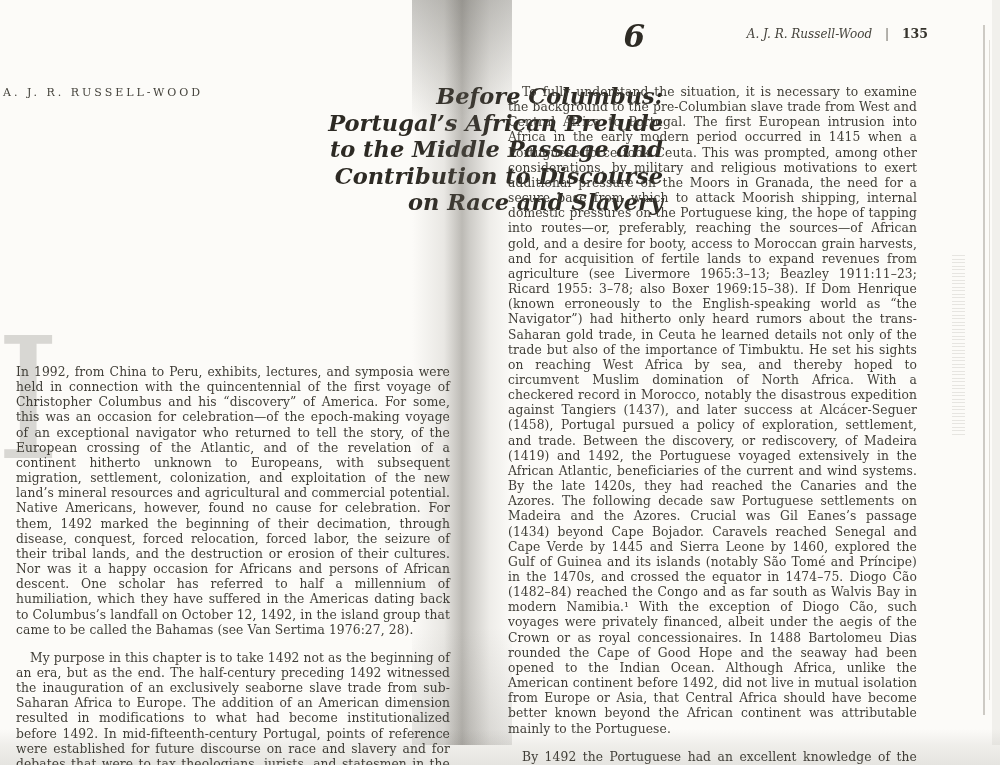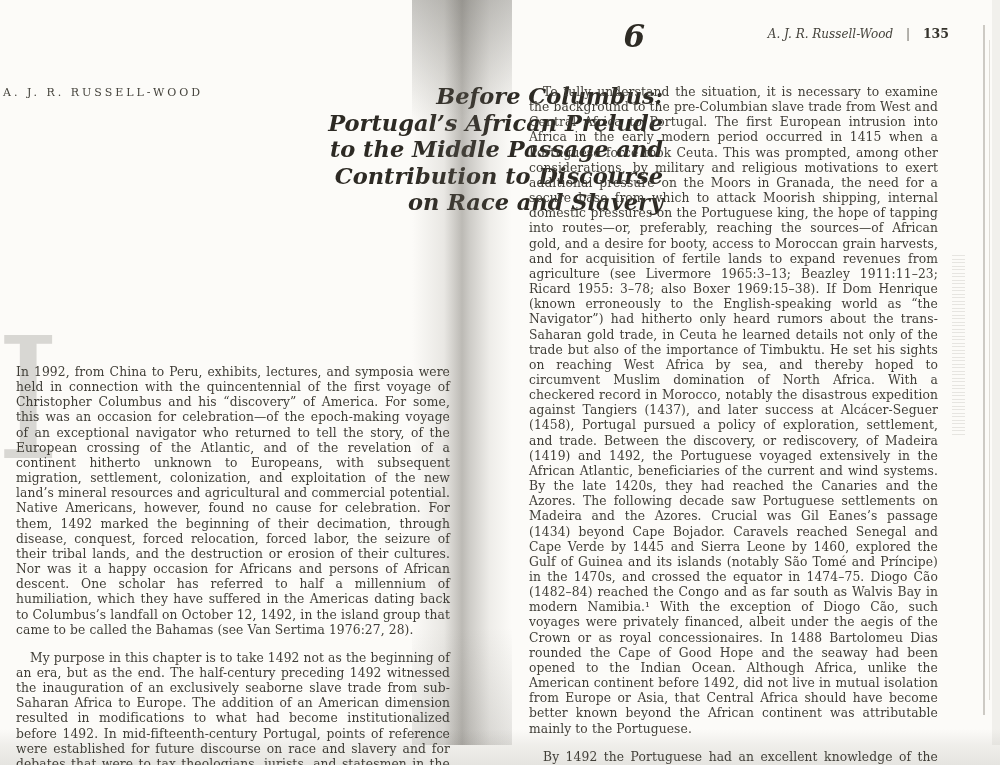--- a/index.html
+++ b/index.html
@@ -53,21 +53,21 @@
     position:relative; z-index:1;
     font-size:12.3px; line-height:15.15px;
     text-align:justify;
     color:#403e37;
     letter-spacing:0.1px;
   }
   .body-text p { margin:13px; }
   .body-text p.indent { text-indent:14px; }
 
   
-  .right-page { position:absolute; left:516px; top:0; width:435px; height:566px; }
+  .right-page { position:absolute; left:495px; top:0; width:435px; height:566px; }
   .running-head {
     position:absolute; top:26px; right:2px;
     font-size:12px; font-style:italic;
     color:#45433c; white-space:nowrap;
     text-align:right;
   }
   .running-head .separator { font-style:normal; color:#6a675f; margin:0 9px; }
   .running-head .page-number { font-style:normal; font-weight:bold; font-size:12.5px; color:#35332c; }
   .right-body { position:absolute; left:0; top:72px; width:435px; }
 

